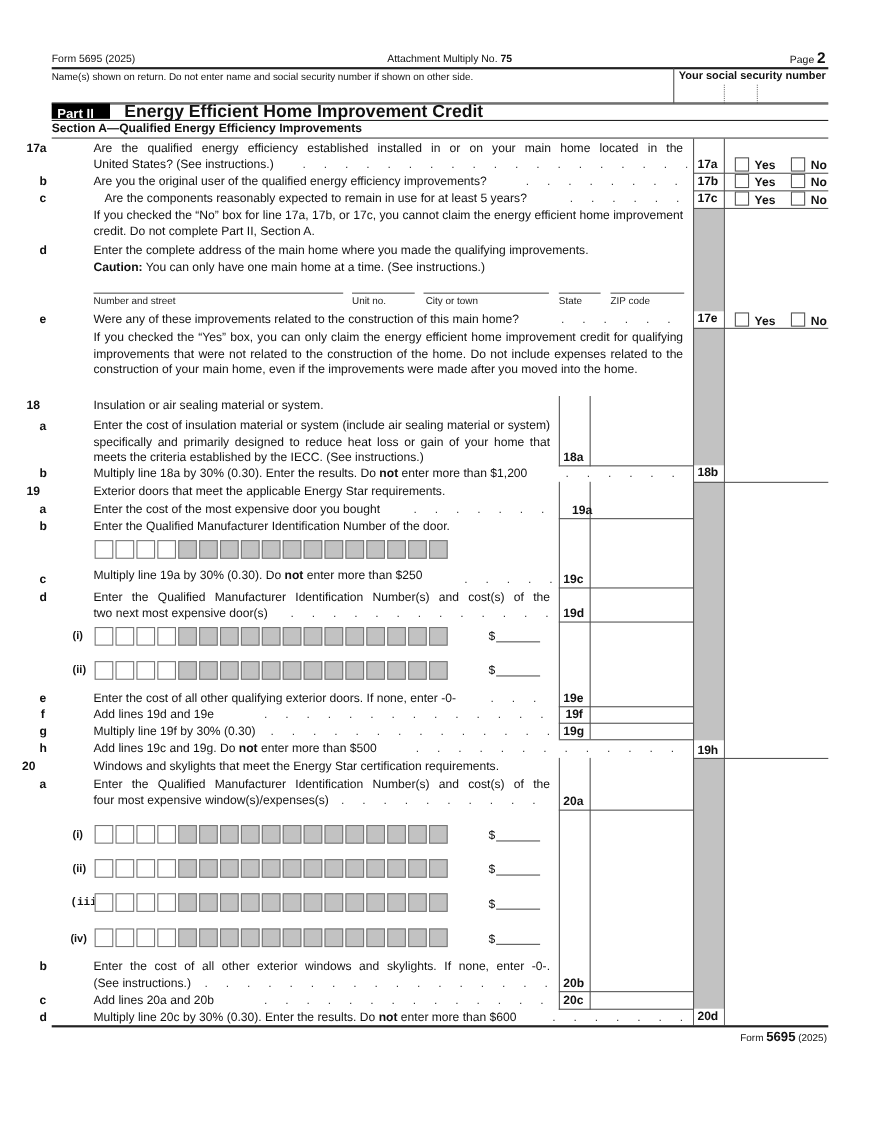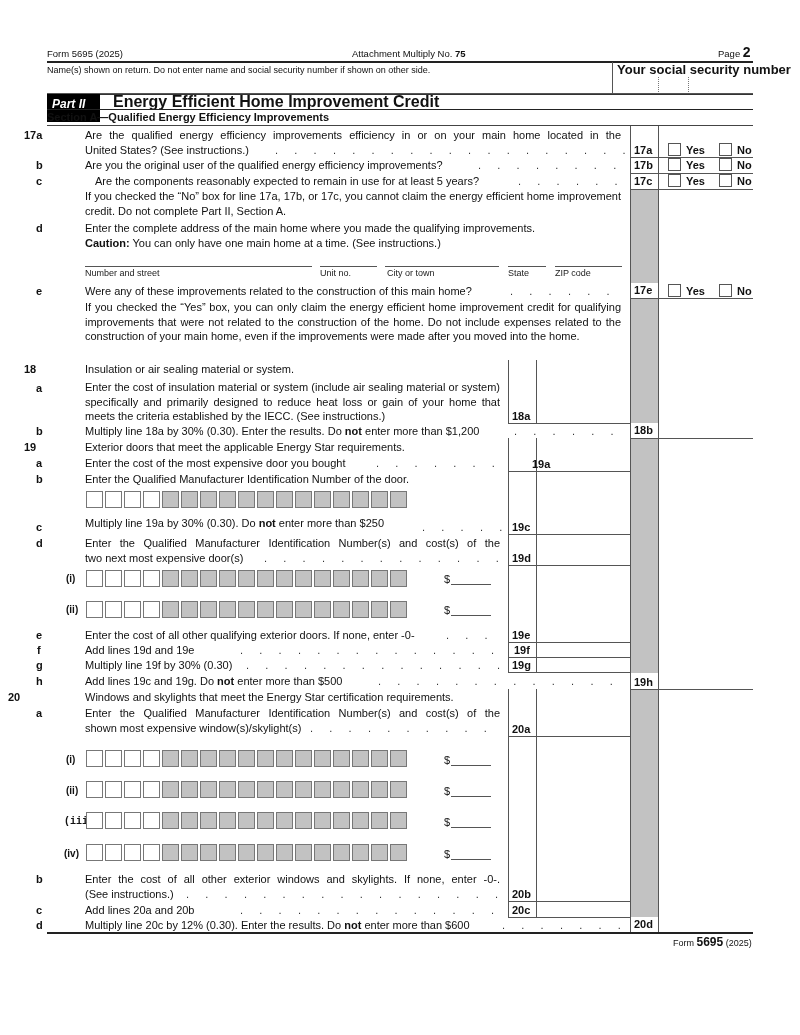--- a/index.html
+++ b/index.html
@@ -33,43 +33,43 @@
   <span>Attachment Multiply No.</span>
   <b>75</b>
 </div>
 <div class="t" style="left:718px;top:45px;font-size:9.5px;">
   <span>Page</span>
   <b style="font-size:14px;">2</b>
 </div>
 <div class="hthick" style="left:47px;top:61px;width:706px;"></div>
 <div class="t" style="left:47px;top:63px;font-size:9px;">Name(s) shown on return. Do not enter name and social security number if shown on other side.</div>
 <div class="vline" style="left:612px;top:62px;height:32px;border-color:#555;"></div>
-<div class="t b" style="left:617px;top:63px;font-size:13px;">Your social security number</div>
+<div class="t b" style="left:617px;top:63px;font-size:10px;">Your social security number</div>
 <div class="abs" style="left:612px;top:75px;width:141px;height:19px;">
   <div class="vline" style="left:46px;top:2px;height:17px;border-left:1px dotted #777;"></div>
   <div class="vline" style="left:76px;top:2px;height:17px;border-left:1px dotted #777;"></div>
 </div>
 <div class="abs" style="left:47px;top:75px;width:565px;height:19px;"></div>
 <div class="hline" style="left:47px;top:94px;width:706px;border-color:#333;"></div>
 
 <div class="hline" style="left:47px;top:93px;width:706px;"></div>
-<div class="abs" style="left:47px;top:94px;width:53px;height:28px;background:#000;font-style:italic;">
+<div class="abs" style="left:47px;top:94px;width:53px;height:14px;background:#000;">
   <span style="color:#fff;font-weight:bold;font-size:12px;line-height:15px;padding-left:5px;">Part II</span>
 </div>
 <div class="t b" style="left:113px;top:94px;font-size:16px;line-height:15px;">Energy Efficient Home Improvement Credit</div>
 <div class="hline" style="left:47px;top:109px;width:706px;border-color:#222;"></div>
 <div class="t b" style="left:47px;top:110px;font-size:11px;">Section A—Qualified Energy Efficiency Improvements</div>
 <div class="hline" style="left:47px;top:125px;width:706px;border-color:#444;"></div>
 
 <div class="shade" style="left:630px;top:190px;width:28px;height:728px;"></div>
 <div class="vline" style="left:630px;top:126px;height:806px;"></div>
 <div class="vline" style="left:658px;top:126px;height:806px;"></div>
 
 <div class="num" style="left:24px;top:128px;">17a</div>
-<div class="tj" style="left:85px;top:128px;width:536px;">Are the qualified energy efficiency improvements efficiency in or on your main home located in the</div>
+<div class="tj" style="left:85px;top:128px;width:536px;">Are the qualified energy efficiency established installed in or on your main home located in the</div>
 <div class="t" style="left:85px;top:143px;">United States? (See instructions.)</div>
 <div class="dots" style="left:275px;top:143px;width:350px;">. . . . . . . . . . . . . . . . . . . . . . . . . .</div>
 <div class="num" style="left:634px;top:143px;">17a</div>
 <div class="yn" style="left:668px;top:143px;"><span class="cb"></span><span>Yes</span></div>
 <div class="yn" style="left:719px;top:143px;"><span class="cb"></span><span>No</span></div>
 <div class="hline" style="left:630px;top:157px;width:123px;"></div>
 
 <div class="num" style="left:36px;top:158px;">b</div>
 <div class="t" style="left:85px;top:158px;">Are you the original user of the qualified energy efficiency improvements?</div>
 <div class="dots" style="left:478px;top:158px;width:147px;">. . . . . . . . . . . .</div>
@@ -133,21 +133,21 @@
 
 <div class="num" style="left:24px;top:440px;">19</div>
 <div class="t" style="left:85px;top:440px;">Exterior doors that meet the applicable Energy Star requirements.</div>
 
 <div class="vline" style="left:508px;top:438px;height:234px;"></div>
 <div class="vline" style="left:536px;top:438px;height:234px;"></div>
 
 <div class="num" style="left:36px;top:456px;">a</div>
 <div class="t" style="left:85px;top:456px;">Enter the cost of the most expensive door you bought</div>
 <div class="dots" style="left:376px;top:456px;width:126px;">. . . . . . . . .</div>
-<div class="num" style="left:532px;top:457px;text-align:right;">19a</div>
+<div class="num" style="left:520px;top:457px;text-align:right;">19a</div>
 <div class="abs" style="left:537px;top:439px;width:93px;height:32px;"></div>
 <div class="hline" style="left:508px;top:471px;width:122px;"></div>
 
 <div class="num" style="left:36px;top:472px;">b</div>
 <div class="t" style="left:85px;top:472px;">Enter the Qualified Manufacturer Identification Number of the door.</div>
 <div class="qmid" style="left:86px;top:491px;">
   <span></span>
     <span></span>
     <span></span>
     <span></span>
@@ -246,29 +246,29 @@
 <div class="abs" style="left:537px;top:658px;width:93px;height:14px;"></div>
 <div class="hline" style="left:508px;top:672px;width:122px;"></div>
 
 <div class="num" style="left:36px;top:674px;">h</div>
 <div class="t" style="left:85px;top:674px;"><span>Add lines 19c and 19g. Do </span><b>not</b><span> enter more than $500</span></div>
 <div class="dots" style="left:378px;top:674px;width:247px;">. . . . . . . . . . . . . . . . . . .</div>
 <div class="lbl" style="left:631px;top:673px;width:27px;height:16px;padding-top:2px;">19h</div>
 <div class="abs" style="left:659px;top:673px;width:94px;height:16px;"></div>
 <div class="hline" style="left:630px;top:689px;width:123px;"></div>
 
-<div class="num" style="left:8px;top:690px;">20</div>
+<div class="num" style="left:20px;top:690px;">20</div>
 <div class="t" style="left:85px;top:690px;">Windows and skylights that meet the Energy Star certification requirements.</div>
 
 <div class="vline" style="left:508px;top:689px;height:229px;"></div>
 <div class="vline" style="left:536px;top:689px;height:229px;"></div>
 
 <div class="num" style="left:36px;top:706px;">a</div>
 <div class="tj" style="left:85px;top:706px;width:415px;">Enter the Qualified Manufacturer Identification Number(s) and cost(s) of the</div>
-<div class="t" style="left:85px;top:721px;">shown most expensive window(s)/skylight(s)</div>
+<div class="t" style="left:85px;top:721px;">four most expensive window(s)/expenses(s)</div>
 <div class="dots" style="left:310px;top:721px;width:192px;">. . . . . . . . . . . . . .</div>
 <div class="num" style="left:512px;top:722px;">20a</div>
 <div class="abs" style="left:537px;top:690px;width:93px;height:46px;"></div>
 <div class="hline" style="left:508px;top:736px;width:122px;"></div>
 
 <div class="num" style="left:66px;top:753px;font-size:10px;">(i)</div>
 <div class="qmid" style="left:86px;top:750px;">
   <span></span>
     <span></span>
     <span></span>
@@ -364,21 +364,21 @@
 <div class="hline" style="left:508px;top:901px;width:122px;"></div>
 
 <div class="num" style="left:36px;top:903px;">c</div>
 <div class="t" style="left:85px;top:903px;">Add lines 20a and 20b</div>
 <div class="dots" style="left:240px;top:903px;width:262px;">. . . . . . . . . . . . . . . . . . . .</div>
 <div class="num" style="left:512px;top:903px;">20c</div>
 <div class="abs" style="left:537px;top:902px;width:93px;height:15px;"></div>
 <div class="hline" style="left:508px;top:917px;width:122px;"></div>
 
 <div class="num" style="left:36px;top:918px;">d</div>
-<div class="t" style="left:85px;top:918px;"><span>Multiply line 20c by 12% (0.30). Enter the results. Do </span><b>not</b><span> enter more than $600</span></div>
+<div class="t" style="left:85px;top:918px;"><span>Multiply line 20c by 30% (0.30). Enter the results. Do </span><b>not</b><span> enter more than $600</span></div>
 <div class="dots" style="left:502px;top:918px;width:123px;">. . . . . . . . . .</div>
 <div class="lbl" style="left:631px;top:917px;width:27px;height:15px;">20d</div>
 <div class="abs" style="left:659px;top:917px;width:94px;height:15px;"></div>
 <div class="hthick" style="left:47px;top:932px;width:706px;"></div>
 
 <div class="t" style="left:673px;top:935px;font-size:9px;">
   <span>Form</span>
   <b style="font-size:12px;">5695</b>
   <span>(2025)</span>
 </div>

